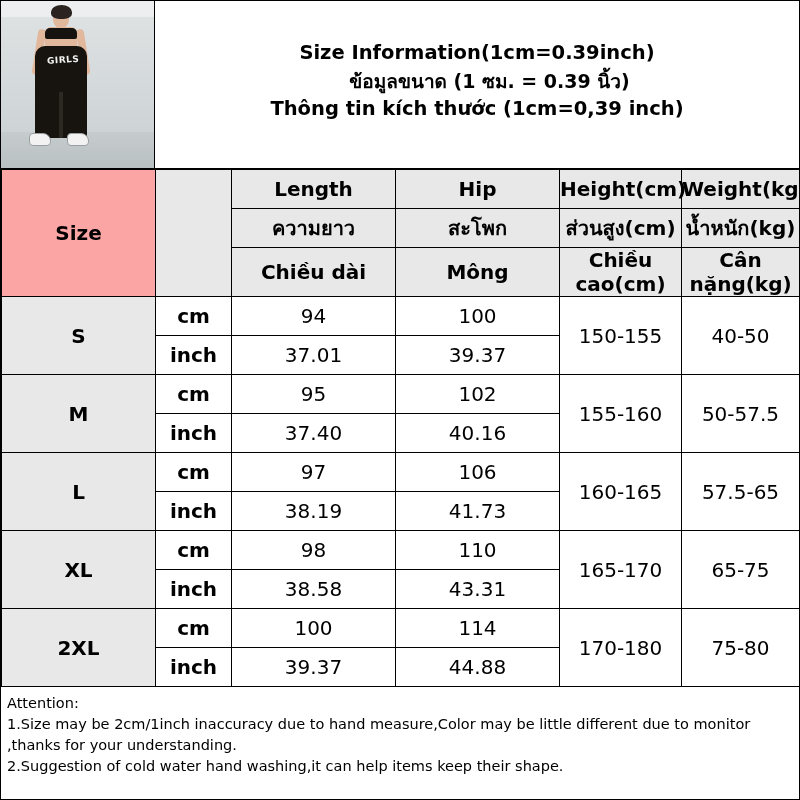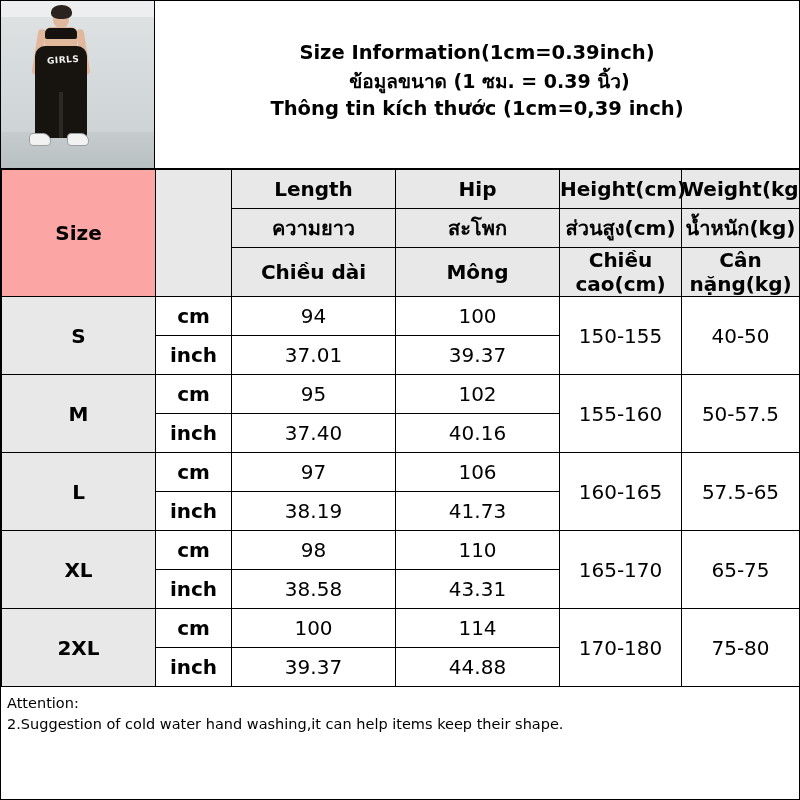--- a/index.html
+++ b/index.html
@@ -315,16 +315,17 @@
       <tr class="rowh">
         <td class="unitcell">inch</td>
         <td class="valcell">39.37</td>
         <td class="valcell">44.88</td>
       </tr>
     </tbody>
   </table>
 
   <div class="attention">
     <div class="ln">Attention:</div>
+    <div class="ln">1.Size may be 2cm/1inch inaccuracy due to hand measure,Color may be little different due to monitor ,thanks for your understanding.</div>
     <div class="ln">2.Suggestion of cold water hand washing,it can help items keep their shape.</div>
   </div>
 
 </div>
 
 </body></html>

